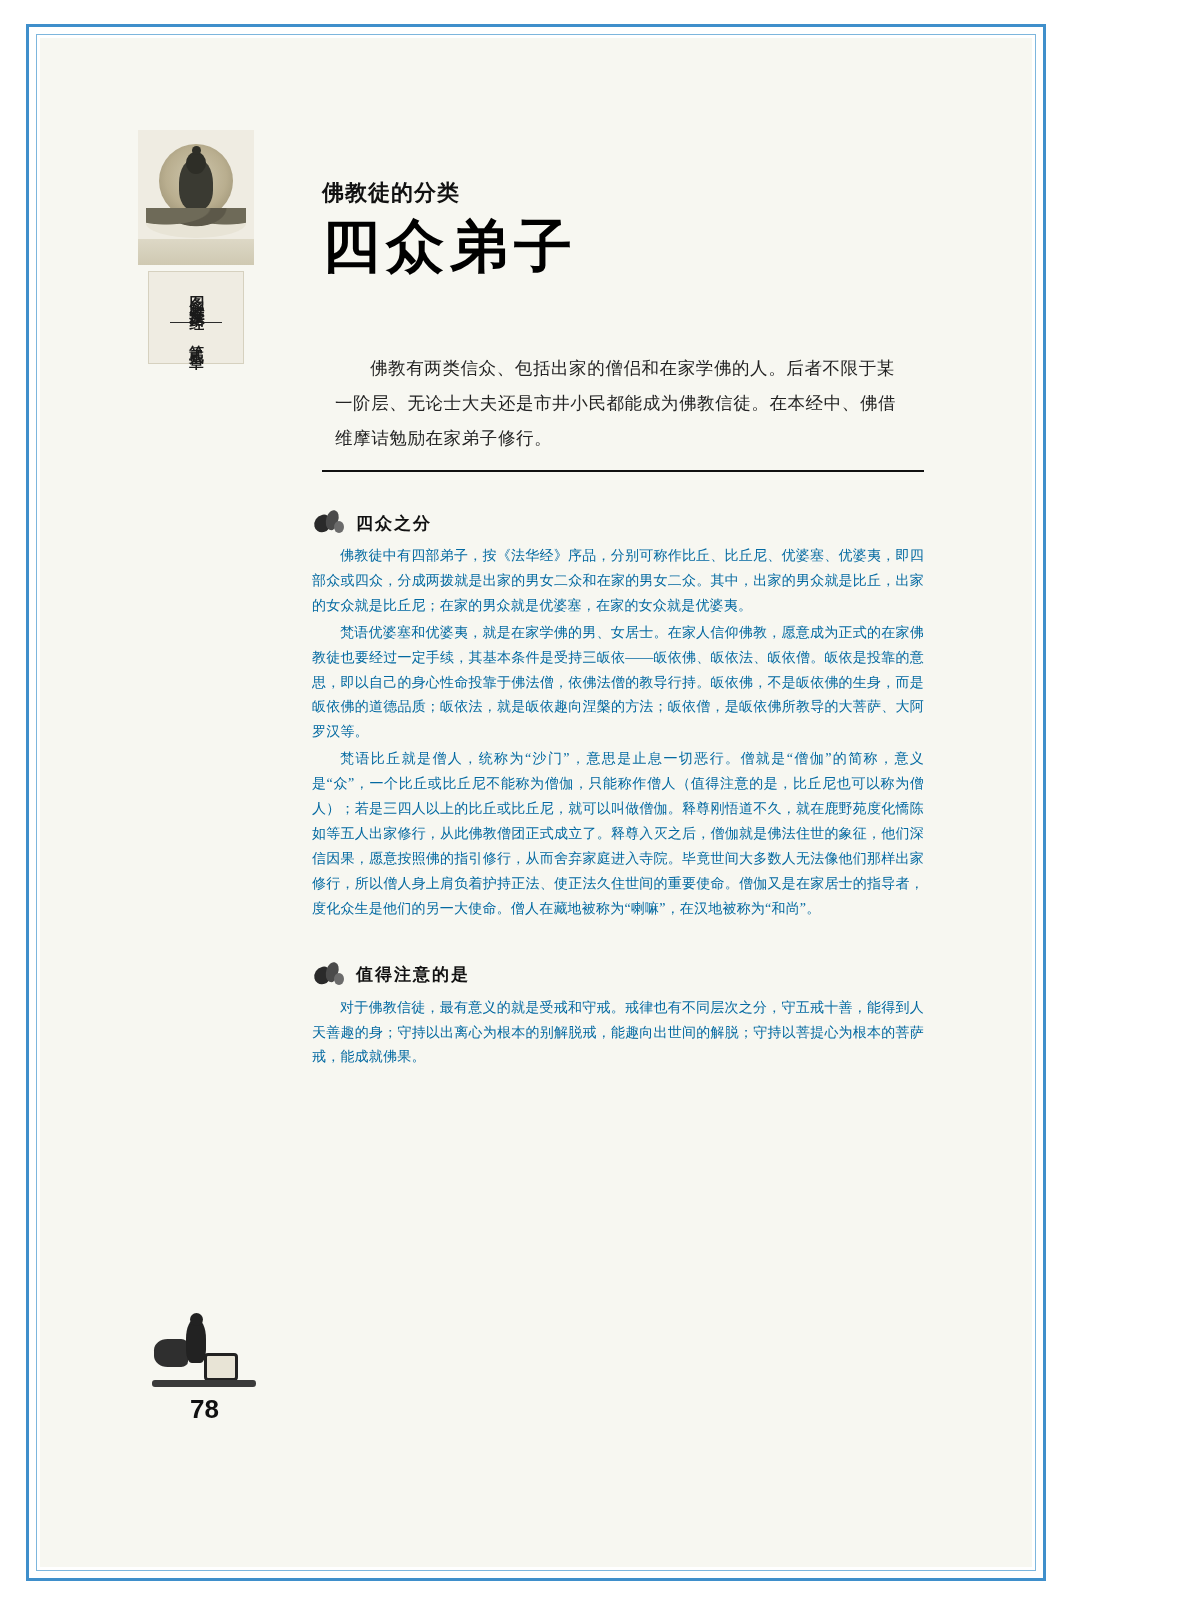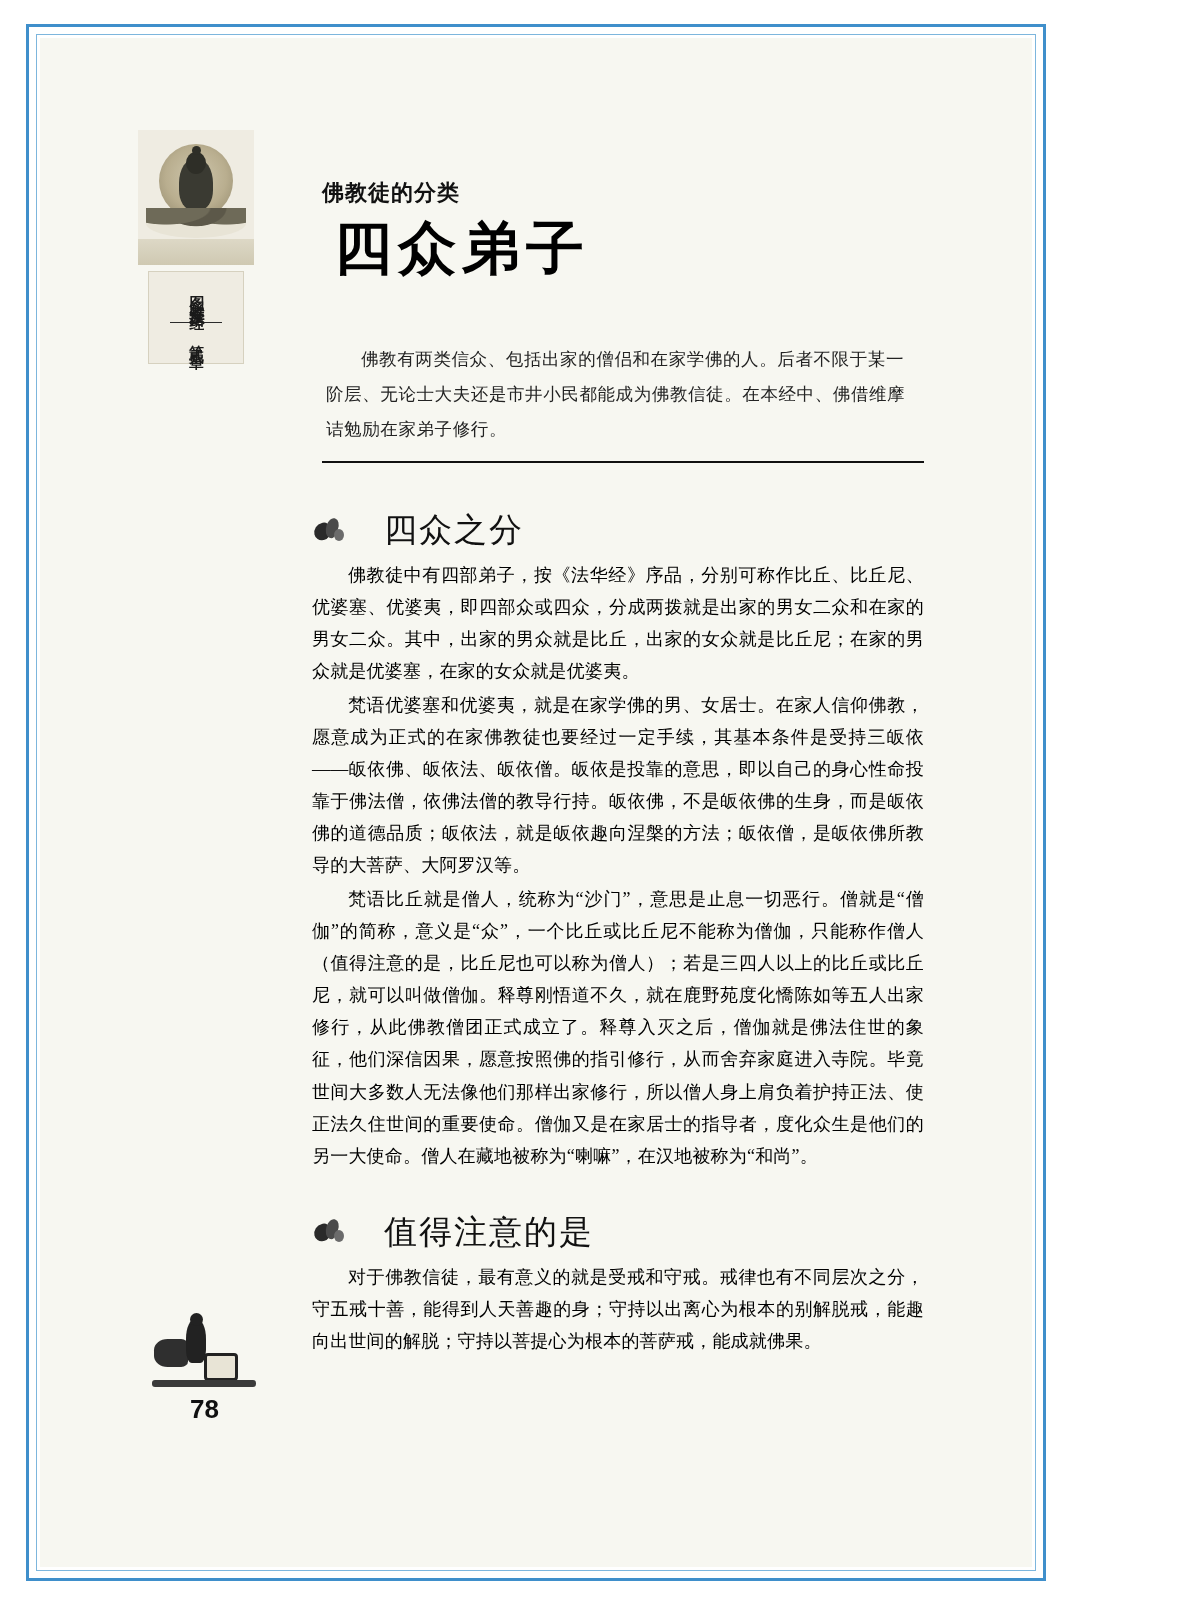--- a/index.html
+++ b/index.html
@@ -183,32 +183,32 @@
     color: #111;
     letter-spacing: 1px;
     margin: 0 0 10px 0;
   }
   .title {
     font-size: 58px;
     font-weight: bold;
     color: #000;
     letter-spacing: 6px;
     line-height: 1;
-    margin: 12px;
+    margin: 0;
   }
 
   
   .intro {
     position: absolute;
     left: 282px;
     top: 300px;
     right: 108px;
   }
   .intro p {
-    margin: 4px;
+    margin: 13px;
     font-size: 17.5px;
     line-height: 2.0;
     color: #232323;
     text-indent: 2em;
     letter-spacing: 0.6px;
     font-family: "DejaVu Serif", "Liberation Serif", serif;
   }
   .intro-rule {
     margin-top: 14px;
     height: 2px;
@@ -257,31 +257,30 @@
   .sec-icon .i3 {
     position: absolute;
     left: 22px;
     top: 13px;
     width: 10px;
     height: 12px;
     background: #6b6b6b;
     border-radius: 50%;
   }
   .sec-title {
-    font-size: 33px;
-    font-weight: normal;
+    font-size: 17px;
+    font-weight: bold;
     color: #111;
     letter-spacing: 2px;
-    margin-left: 28px;
   }
   .para {
     margin: 0;
-    font-size: 18px;
+    font-size: 14px;
     line-height: 1.78;
-    color: #000000;
+    color: #0369a1;
     text-indent: 2em;
     text-align: justify;
     letter-spacing: 0.2px;
   }
   .para + .para { margin-top: 2px; }
   .gap { height: 20px; }
 
   
   .footer-art {
     position: absolute;

